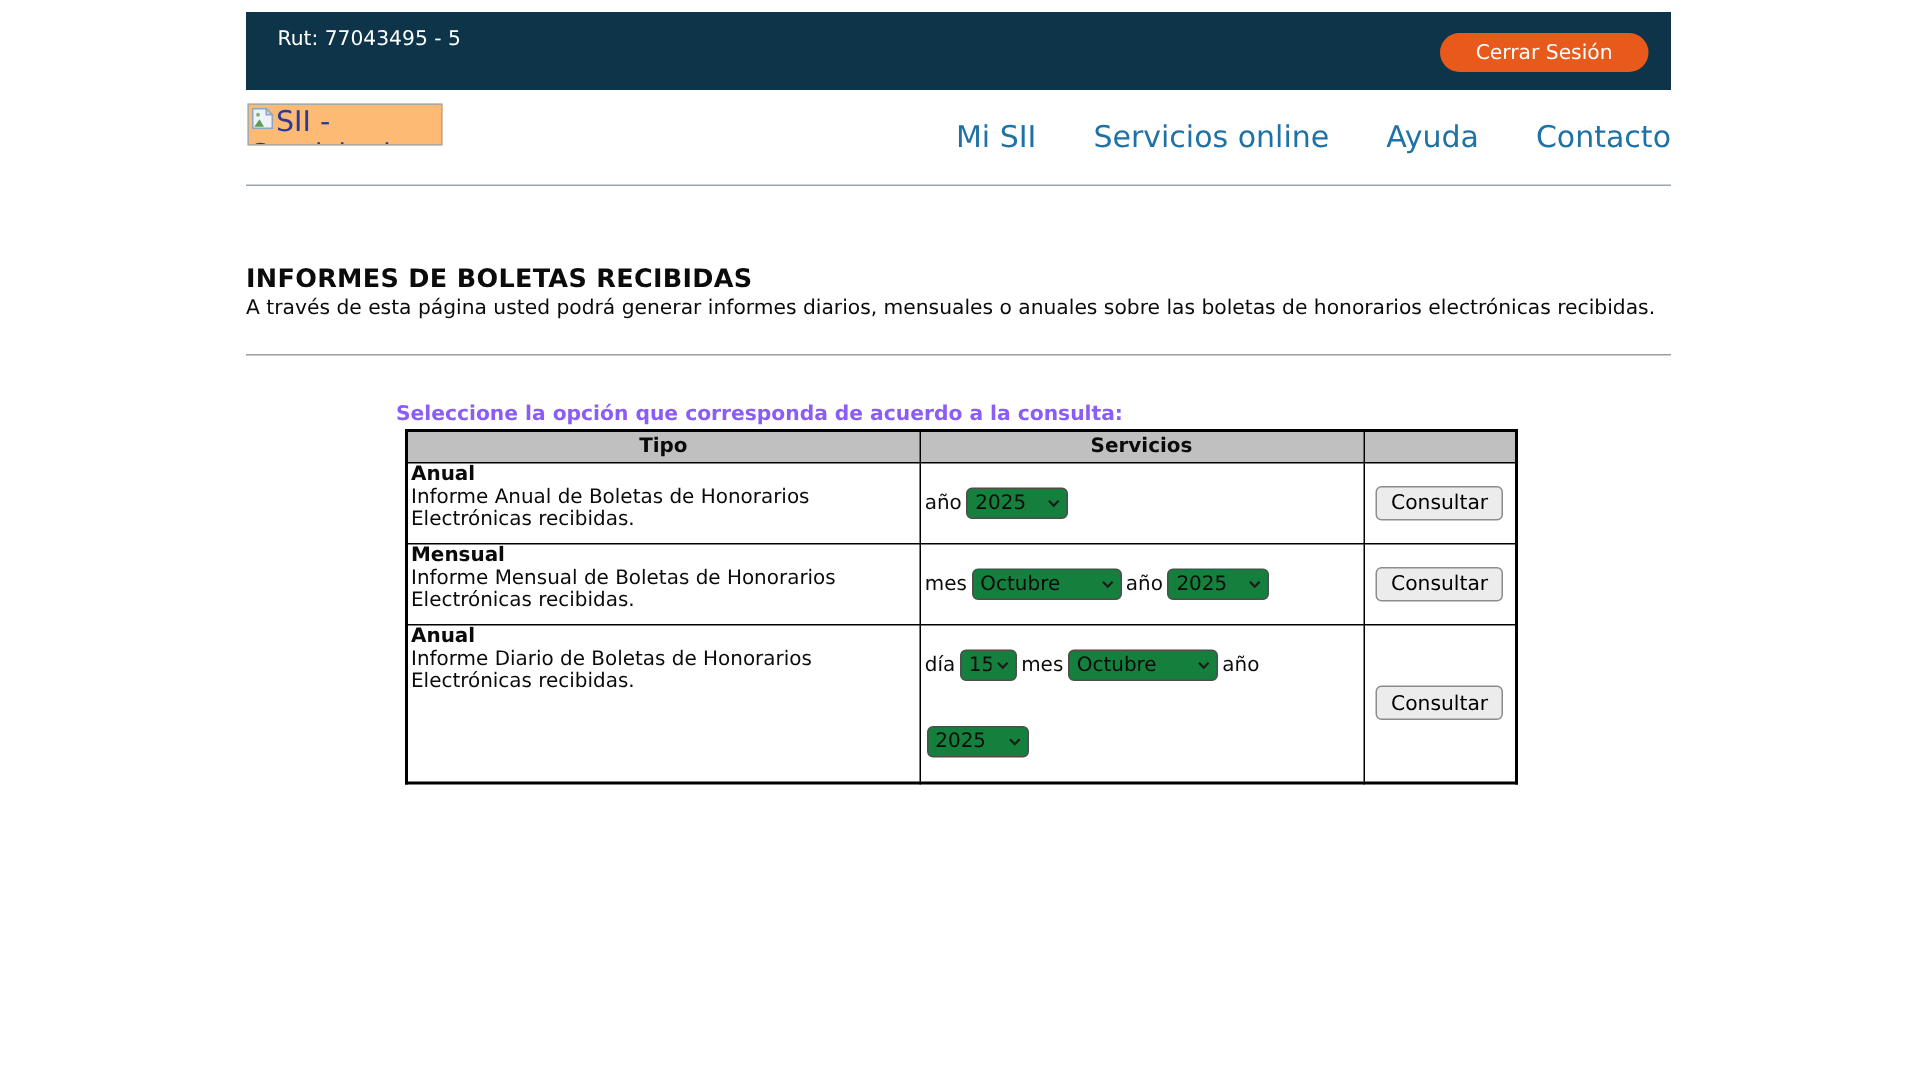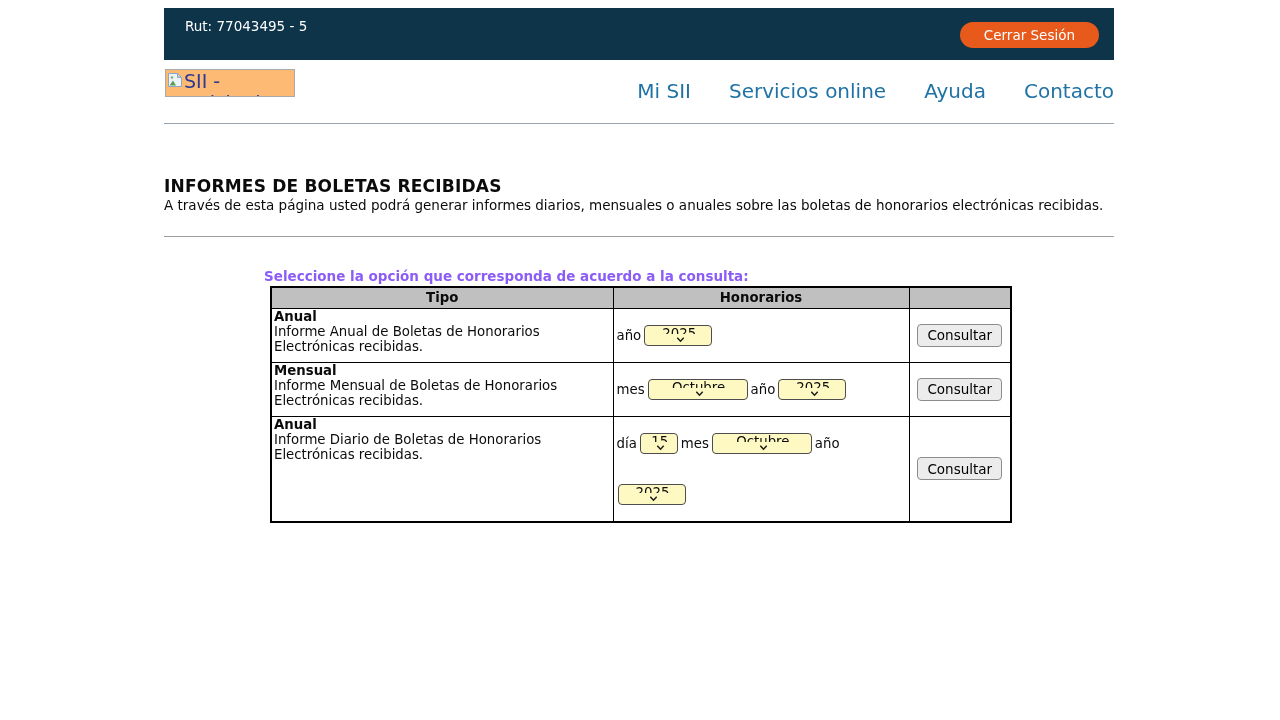--- a/index.html
+++ b/index.html
@@ -95,22 +95,22 @@
   .c-sel{width:296px;}
   .c-btn{width:102px;}
   td.c-tipo{vertical-align:top;padding:0 2px;height:46px;}
   td.c-sel{vertical-align:middle;padding:1px 2px;}
   td.c-btn{vertical-align:middle;text-align:center;}
   .row-type{font-weight:bold;}
 
   .ctl-lbl{display:inline-block;vertical-align:middle;margin:1px 1px;}
   .sel{
     display:inline-flex;align-items:center;justify-content:space-between;
-    height:21px;border:1px solid #4d4d4d;border-radius:4px;background:#fef9c3;
-    padding:0 3px 0 5px;vertical-align:middle;margin:15px 2px;cursor:pointer;flex-direction:column;
+    height:21px;border:1px solid #4d4d4d;border-radius:4px;background:#15803d;
+    padding:0 3px 0 5px;vertical-align:middle;margin:15px 2px;cursor:pointer;
   }
   .sel-dia{width:38px;}
   .sel-mes{width:100px;}
   .sel-ano{width:68px;}
   .sel-val{font-size:13.3px;white-space:nowrap;overflow:hidden;}
   .sel .chev{flex:none;margin-left:2px;}
 
   .consultar{
     font-family:inherit;font-size:13.5px;color:#000;
     background:#ececec;border:1px solid #8c8c8c;border-radius:4px;
@@ -151,21 +151,21 @@
   <h1 class="title">INFORMES DE BOLETAS RECIBIDAS</h1>
   <p class="desc">A través de esta página usted podrá generar informes diarios, mensuales o anuales sobre las boletas de honorarios electrónicas recibidas.</p>
   <hr class="rule">
 
   <div class="caption">Seleccione la opción que corresponda de acuerdo a la consulta:</div>
 
   <table class="report-table">
     <thead id="thead">
         <tr>
           <th class="c-tipo">Tipo</th>
-          <th class="c-sel">Honorarios</th>
+          <th class="c-sel">Servicios</th>
           <th class="c-btn"></th>
         </tr>
       </thead>
     <tbody id="tbody">
         <tr>
           <td class="c-tipo"><span class="row-type">Anual</span><div>Informe Anual de Boletas de Honorarios Electrónicas recibidas.</div></td>
           <td class="c-sel"><span class="ctl-lbl">año</span><span class="sel sel-ano">
               <span class="sel-val">2025</span>
               <svg class="chev" width="11" height="11" viewBox="0 0 12 12">
                 <path d="M2.5 4.2 L6 7.8 L9.5 4.2" fill="none" stroke="#1a1a1a" stroke-width="1.6"></path>

